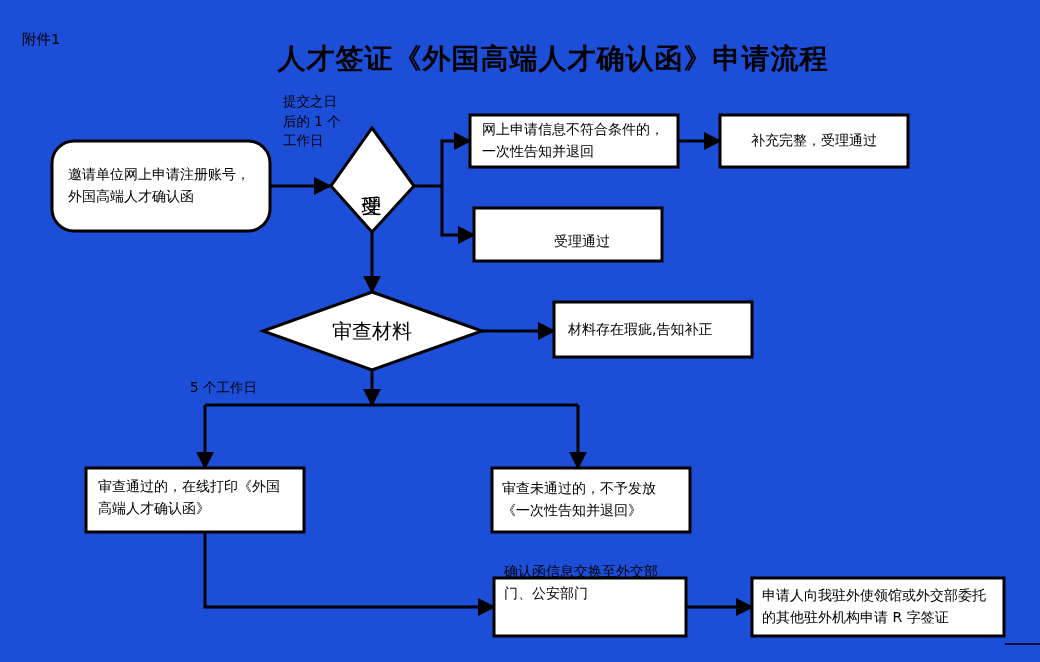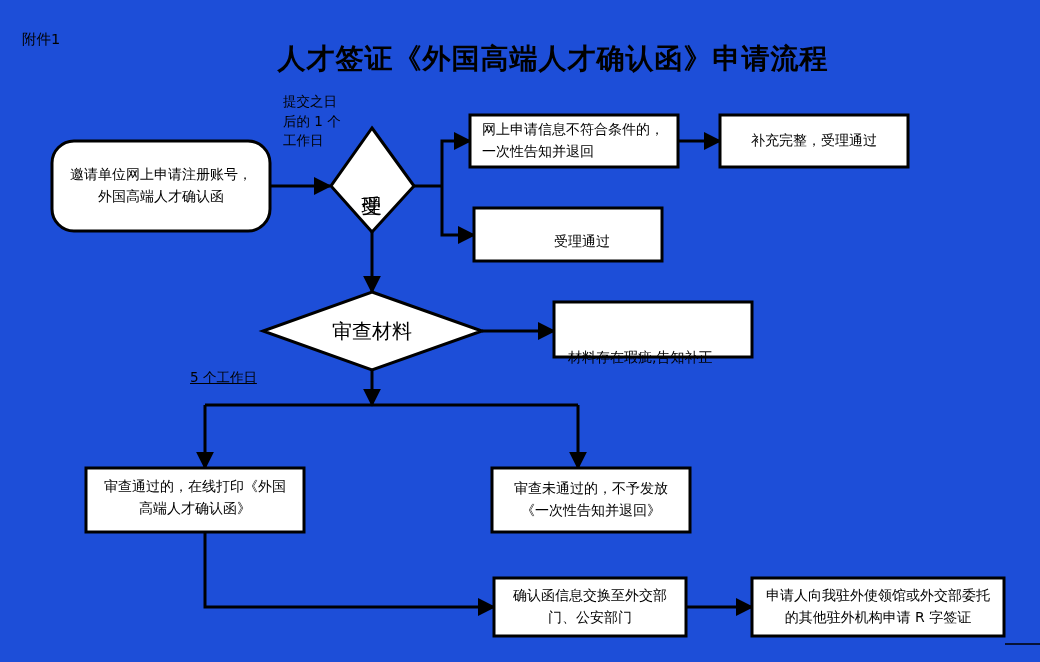--- a/index.html
+++ b/index.html
@@ -45,21 +45,20 @@
     font-weight: bold;
     letter-spacing: 1px;
     white-space: nowrap;
     padding-left: 33px;
   }
 
   .node-text {
     display: flex;
     align-items: center;
     justify-content: center;
-    text-align: center;
     font-family: "DejaVu Sans", "Liberation Sans", sans-serif;
     font-size: 14px;
     line-height: 1.55;
     box-sizing: border-box;
     padding: 2px 8px;
   }
 
   .side-note {
     font-family: "DejaVu Sans", "Liberation Sans", sans-serif;
     font-size: 13.5px;
@@ -136,37 +135,37 @@
   </svg>
 
   <div class="abs attach-label">附件1</div>
 
   <div class="abs doc-title">人才签证《外国高端人才确认函》申请流程</div>
 
   <div class="abs side-note" style="left:283px; top:92px; width:90px;">提交之日
 后的 1 个
 工作日</div>
 
-  <div class="abs side-note" style="left:190px; top:368px; width:140px;text-decoration:underline;">5 个工作日</div>
+  <div class="abs side-note" style="left:190px; top:378px; width:140px;">5 个工作日</div>
 
   <div class="abs node-text" style="left:60px; top:141px; width:202px; height:90px;">邀请单位网上申请注册账号，外国高端人才确认函</div>
 
   <div class="abs diamond-label vertical" style="left:352px; top:150px; width:40px; height:62px;">受理</div>
 
   <div class="abs node-text" style="left:472px; top:115px; width:204px; height:52px; justify-content:flex-start; text-align:left; padding-left:10px;">网上申请信息不符合条件的，一次性告知并退回</div>
 
   <div class="abs node-text" style="left:720px; top:115px; width:188px; height:52px;">补充完整，受理通过</div>
 
   <div class="abs node-text" style="left:474px; top:207px; width:188px; height:70px;padding-left:36px;">受理通过</div>
 
   <div class="abs diamond-label" style="left:307px; top:318px; width:130px; height:26px;">审查材料</div>
 
-  <div class="abs node-text" style="left:558px; top:302px; width:190px; height:55px; justify-content:flex-start; text-align:left; padding-left:10px;margin-top:28px;">材料存在瑕疵,告知补正</div>
+  <div class="abs node-text" style="left:558px; top:302px; width:190px; height:55px; justify-content:flex-start; text-align:left; padding-left:10px;">材料存在瑕疵,告知补正</div>
 
   <div class="abs node-text" style="left:90px; top:468px; width:210px; height:60px;">审查通过的，在线打印《外国高端人才确认函》</div>
 
   <div class="abs node-text" style="left:494px; top:468px; width:194px; height:64px;">审查未通过的，不予发放《一次性告知并退回》</div>
 
-  <div class="abs node-text" style="left:496px; top:570px; width:188px; height:74px;">确认函信息交换至外交部门、公安部门</div>
+  <div class="abs node-text" style="left:496px; top:546px; width:188px; height:74px;">确认函信息交换至外交部门、公安部门</div>
 
   <div class="abs node-text" style="left:754px; top:578px; width:248px; height:58px;">申请人向我驻外使领馆或外交部委托的其他驻外机构申请 R 字签证</div>
 
 </div>
 
 </body></html>

